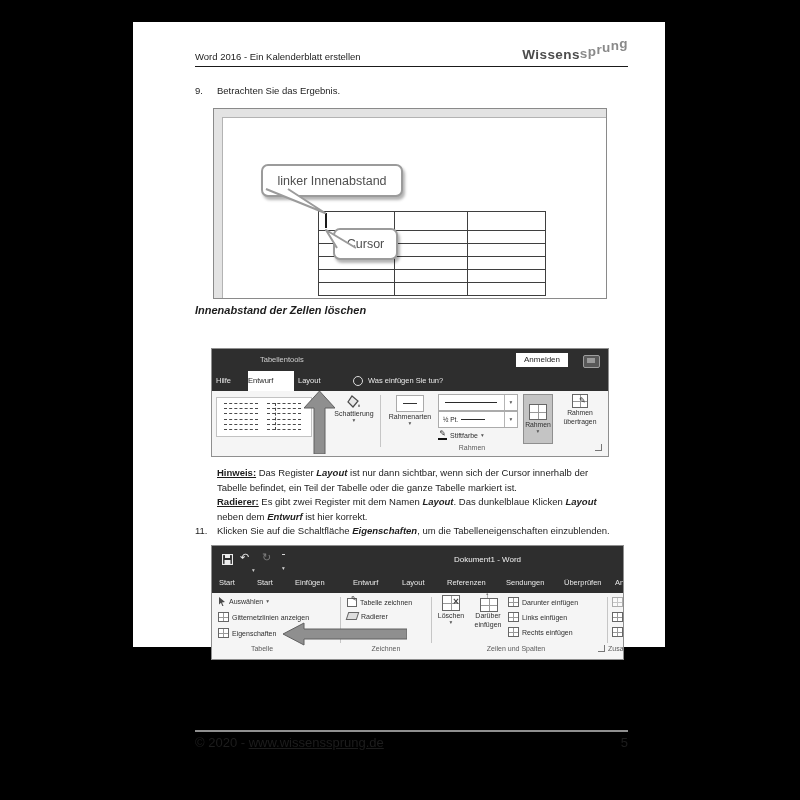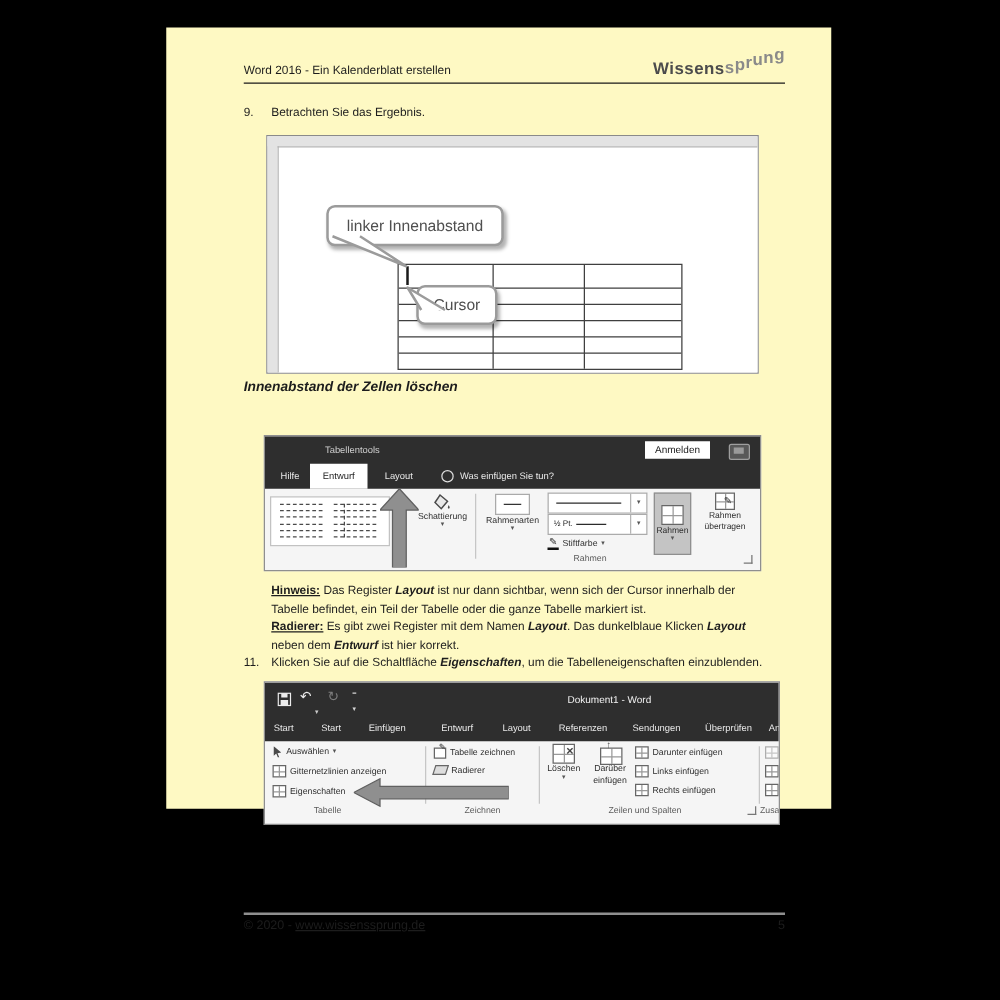--- a/index.html
+++ b/index.html
@@ -1,38 +1,38 @@
 <!DOCTYPE html>
 <html><head>
 <meta charset="utf-8">
 <style>
   html,body{margin:0;padding:0}
   body{width:800px;height:800px;background:#000;position:relative;
        font-family:"Liberation Sans",sans-serif;color:#1d1d1d;overflow:hidden}
   .abs{position:absolute}
-  .page{position:absolute;left:133px;top:22px;width:532px;height:625px;background:#fef9c3}
+  .page{position:absolute;left:133px;top:22px;width:532px;height:625px;background:#ffffff}
 
   
   .bodytxt{font-size:9.5px;line-height:14.5px;color:#1d1d1d}
   .numrow{position:absolute;display:flex;font-size:9.5px}
   .num{display:inline-block;width:22px;flex:0 0 22px}
   .bi{font-weight:bold;font-style:italic}
   .ulb{font-weight:bold;text-decoration:underline}
   .heading{position:absolute;font-size:11px;font-weight:bold;font-style:italic}
   .notes p{margin:0 0 0 22px;width:390px}
 
   
   .hdr{position:absolute;left:62px;right:37px;top:26px;display:flex;
        justify-content:space-between;align-items:flex-end;
        border-bottom:1.2px solid #1a1a1a;padding-bottom:4px}
   .hdr-title{font-size:9.5px}
   .logo{font-weight:bold;font-size:13.5px;color:#4c4c4c;letter-spacing:.4px;line-height:1}
   .logo .jump{color:#8a8a8a;display:inline-block}
   .ftr{position:absolute;left:62px;right:37px;top:708px;border-top:2px solid #8f8f8f;
-       padding-top:3px;display:flex;justify-content:space-between;font-size:10px}
+       padding-top:3px;display:flex;justify-content:space-between;font-size:13px}
   .ftr a{color:#1d1d1d;text-decoration:underline}
 
   
   .fig1{position:absolute;left:80px;top:86px;width:392px;height:189px;
         background:#fff;border:1.5px solid #8a8a8a}
   .fig1 .strip-top{position:absolute;left:0;top:0;right:0;height:8px;background:#e3e3e3}
   .fig1 .strip-left{position:absolute;left:0;top:0;bottom:0;width:8px;background:#e3e3e3}
   .fig1 .inner-page{position:absolute;left:8px;top:8px;right:0;bottom:0;background:#fff;
         border-left:1px solid #b3b3b3;border-top:1px solid #b3b3b3}
   .ftable{position:absolute;left:104px;top:102px;width:226px;height:83px;
@@ -41,21 +41,21 @@
   .vline{position:absolute;top:0;bottom:0;width:1.3px;background:#3f3f3f}
   .cursorbar{position:absolute;left:111px;top:104px;width:1.6px;height:15px;background:#1a1a1a}
   .bubble{position:absolute;background:#fff;border:2px solid #9b9b9b;border-radius:7px;
         box-shadow:2px 3px 3px rgba(0,0,0,.3);display:flex;align-items:center;
         justify-content:center;font-size:12.5px;color:#4f4f4f;z-index:2}
   .tails{position:absolute;left:0;top:0;z-index:3;pointer-events:none}
 
   
   .shot{position:absolute;background:#f5f5f5;border:1px solid #8f8f8f;overflow:hidden}
   .darkbar{position:absolute;left:0;top:0;right:0;background:#2e2e2e}
-  .tabdark{position:absolute;font-size:7.5px;color:#e8e8e8;text-align:center;line-height:20px}
+  .tabdark{position:absolute;font-size:7.5px;color:#e8e8e8;text-align:left;line-height:20px}
   .tabwhite{background:#fff;color:#1d1d1d}
   .vdiv{position:absolute;width:1px;background:#c6c6c6}
   .gico{display:inline-block;border:1px solid #666;background-color:#fff;
         background-image:linear-gradient(#999,#999),linear-gradient(#999,#999);
         background-repeat:no-repeat;background-position:50% 0,0 50%;
         background-size:1px 100%,100% 1px;flex:0 0 auto}
   .caret{font-size:5.5px;color:#555;line-height:5px}
   .btncol{position:absolute;display:flex;flex-direction:column;align-items:center;gap:1px;
         font-size:7px;color:#2f2f2f;text-align:center}
   .irow{position:absolute;display:flex;align-items:center;gap:3px;font-size:7px;color:#2f2f2f;white-space:nowrap}

